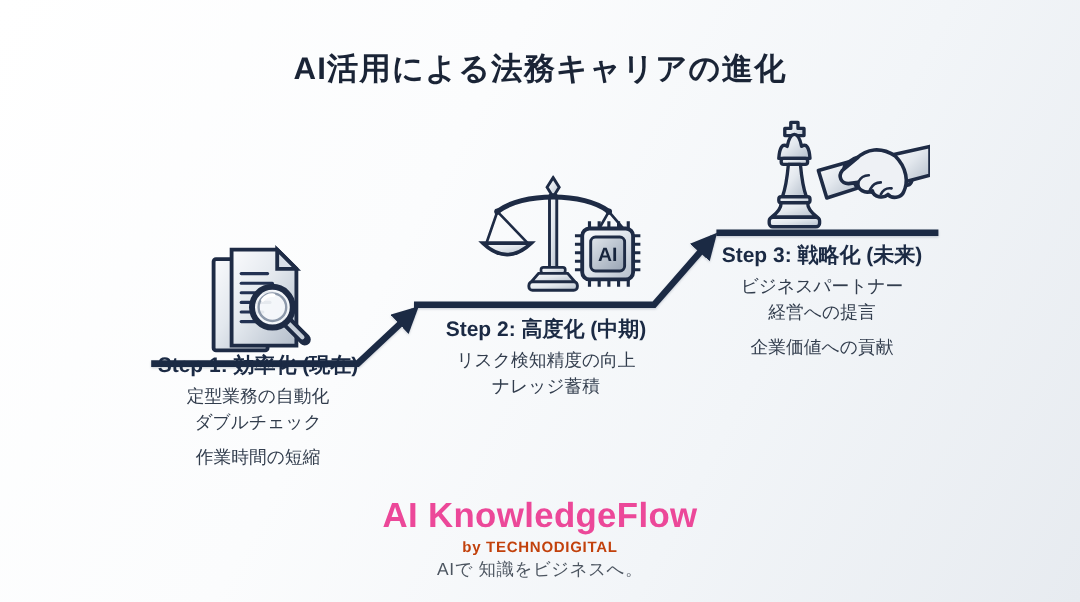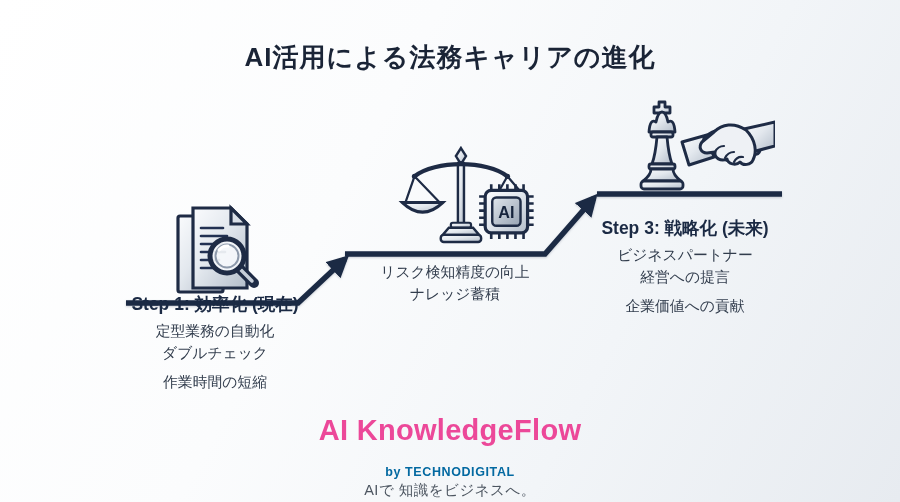--- a/index.html
+++ b/index.html
@@ -14,30 +14,30 @@
     font-size:26px;font-weight:800;color:#1a2436;letter-spacing:1px;
   }
   .stairs{position:absolute;left:0;top:0;pointer-events:none;}
   .icon{position:absolute;}
   .icon-doc{left:166px;top:204px;width:102px;height:100px;}
   .icon-scales{left:398px;top:146px;width:138px;height:103px;}
   .icon-chess{left:630px;top:100px;width:145px;height:92px;}
   .step-block{position:absolute;width:230px;text-align:center;}
   .step-1{left:100px;top:292px;}
   .step-2{left:340px;top:262px;}
-  .step-3{left:570px;top:216px;}
+  .step-3{left:570px;top:200px;}
   .step-label{font-size:17.5px;font-weight:800;color:#1b2a44;margin-bottom:5px;}
   .step-item{font-size:14.8px;color:#323d4d;line-height:1.48;}
   .step-item.gap{margin-top:7px;}
   .footer{
     position:absolute;left:0;top:414px;width:100%;
     display:flex;flex-direction:column;align-items:center;
   }
   .brand{font-size:29px;font-weight:800;color:#ec4899;letter-spacing:.3px;}
-  .byline{font-size:12.5px;font-weight:800;color:#0369a1;letter-spacing:.6px;margin-top:18px;}
+  .byline{font-size:12.5px;font-weight:800;color:#c2410c;letter-spacing:.6px;margin-top:2px;}
   .tagline{font-size:14.5px;color:#4c5560;margin-top:2px;letter-spacing:.5px;}
 </style>
 </head>
 <body>
 
 <div class="stage">
 
   <div class="title">AI活用による法務キャリアの進化</div>
 
   <svg class="stairs" width="900" height="502" viewBox="0 0 900 502" aria-hidden="true">
@@ -136,20 +136,21 @@
   </svg>
 
   <div class="step-block step-1">
     <div class="step-label">Step 1: 効率化 (現在)</div>
     <div class="step-item">定型業務の自動化</div>
     <div class="step-item">ダブルチェック</div>
     <div class="step-item gap">作業時間の短縮</div>
   </div>
 
   <div class="step-block step-2">
+    <div class="step-label">Step 2: 高度化 (中期)</div>
     <div class="step-item">リスク検知精度の向上</div>
     <div class="step-item">ナレッジ蓄積</div>
   </div>
 
   <div class="step-block step-3">
     <div class="step-label">Step 3: 戦略化 (未来)</div>
     <div class="step-item">ビジネスパートナー</div>
     <div class="step-item">経営への提言</div>
     <div class="step-item gap">企業価値への貢献</div>
   </div>

